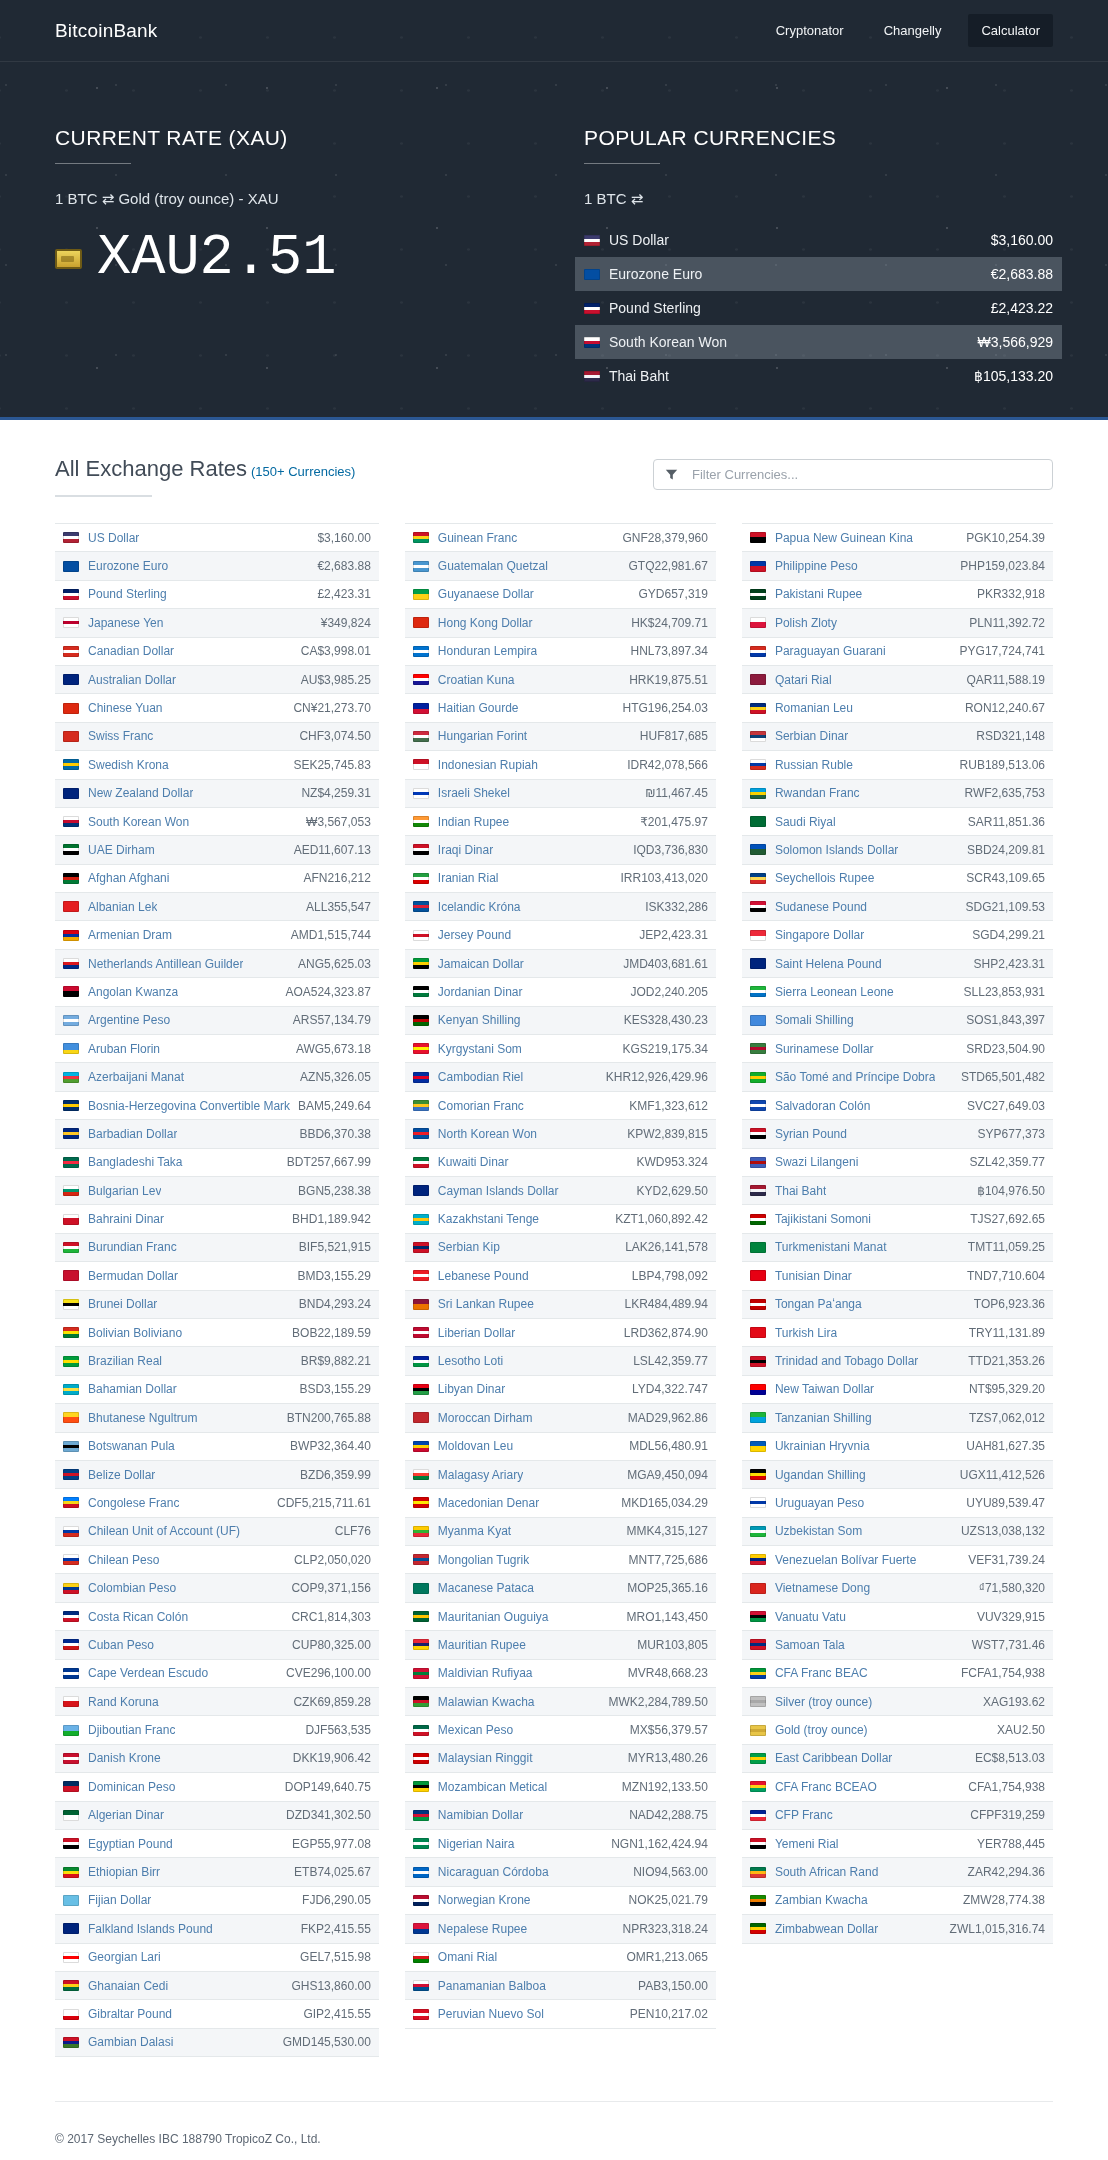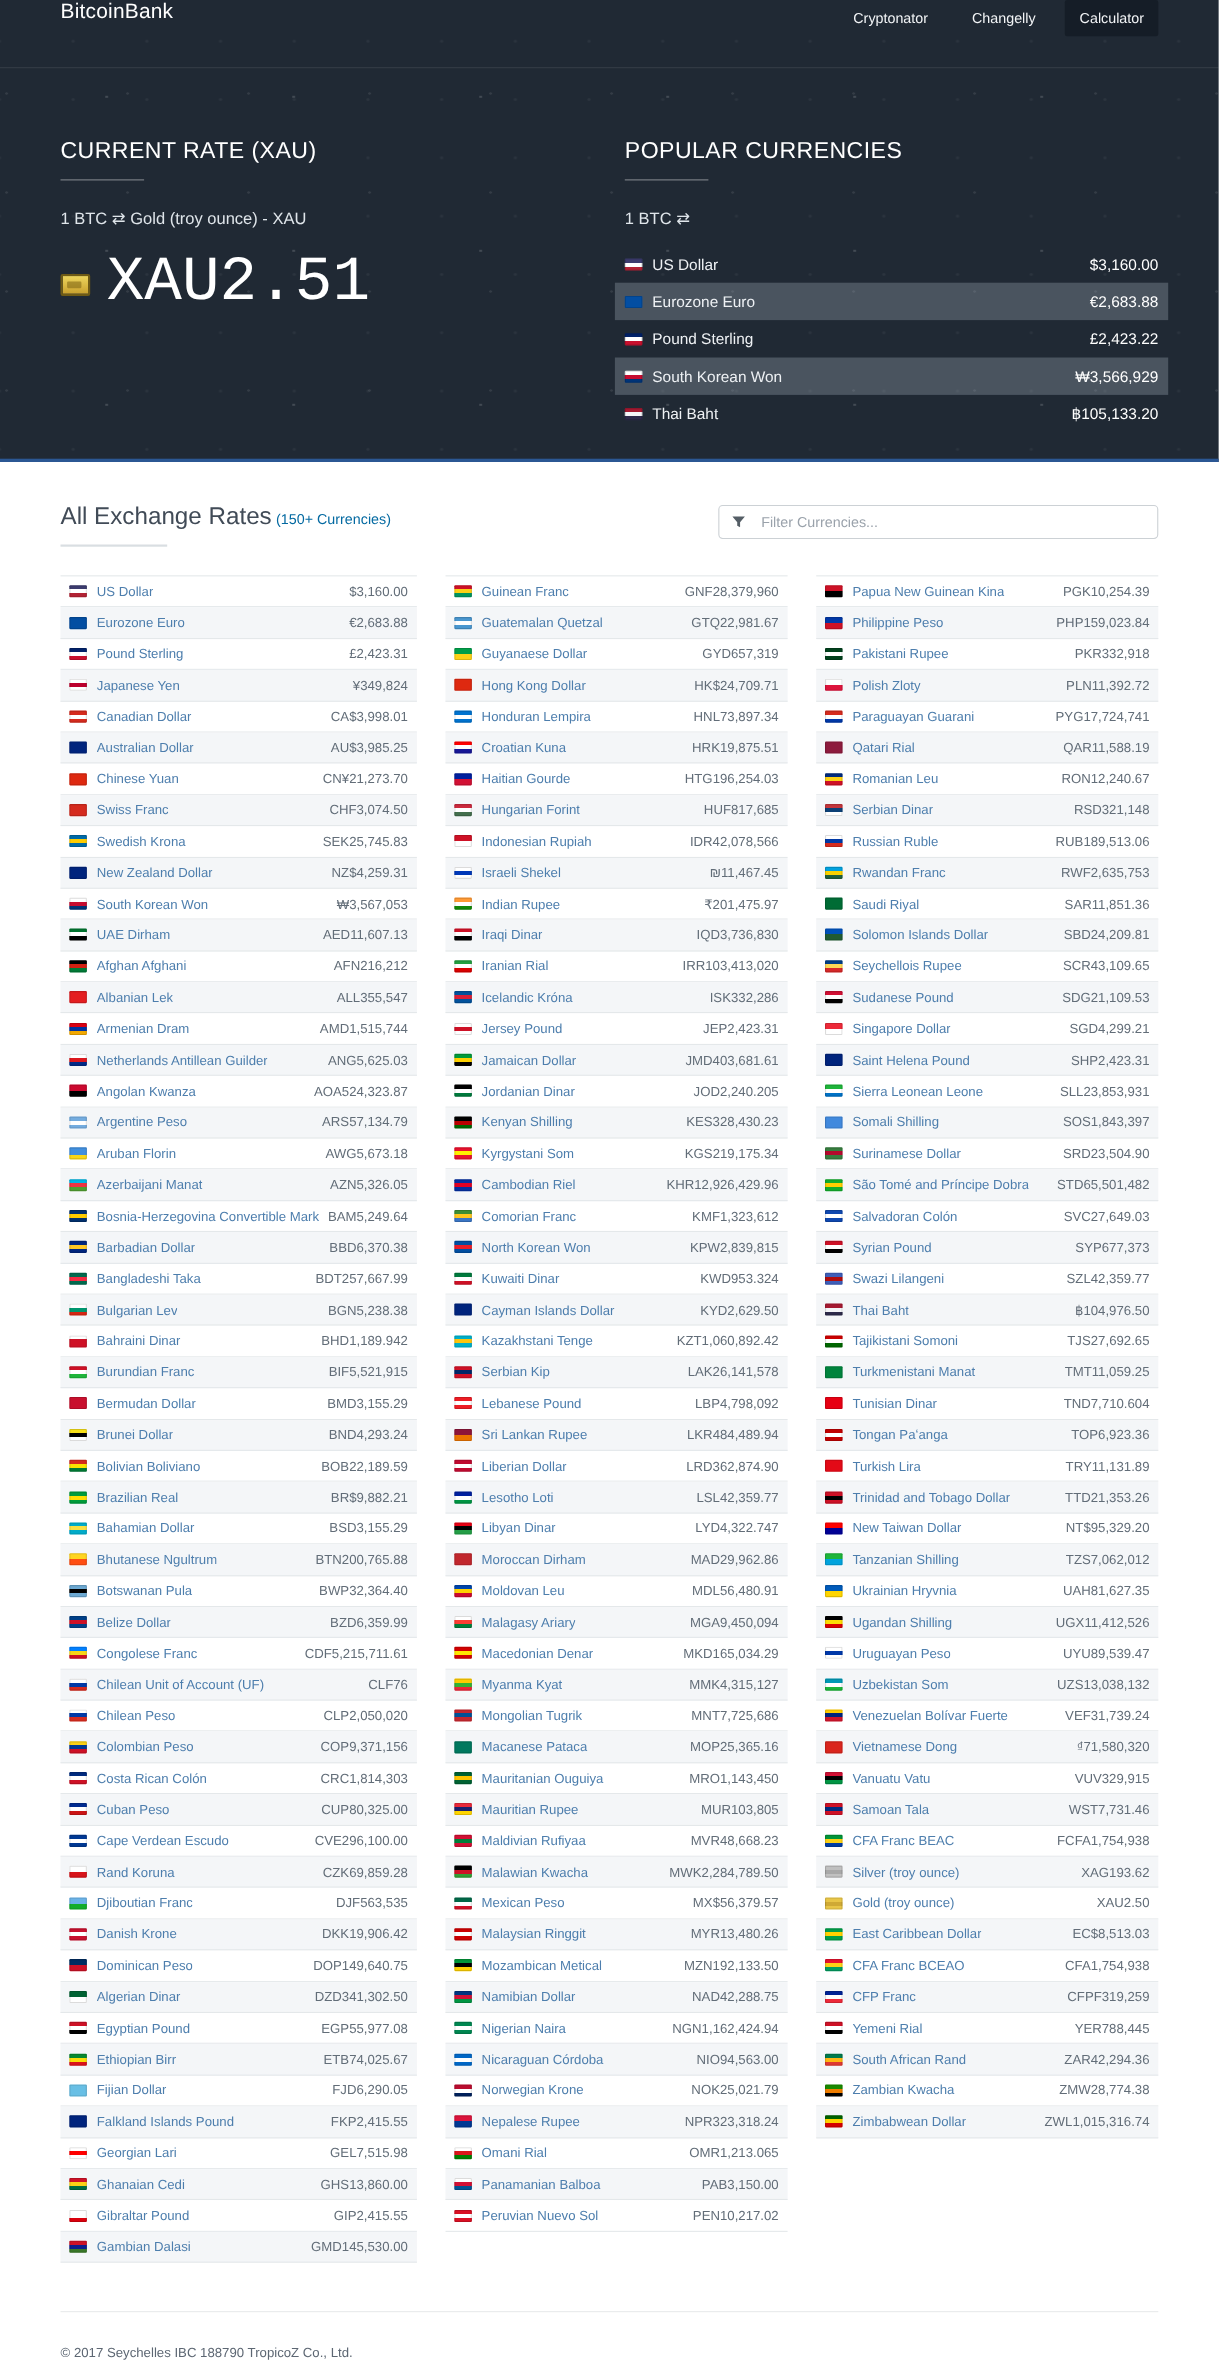--- a/index.html
+++ b/index.html
@@ -16,32 +16,32 @@
     background-color:#202934;
     background-image:
       radial-gradient(rgba(255,255,255,.16) 1px, transparent 1.6px),
       radial-gradient(rgba(255,255,255,.09) 1px, transparent 1.6px),
       radial-gradient(rgba(255,255,255,.05) 1px, transparent 2px);
     background-size:170px 140px, 110px 90px, 67px 53px;
     background-position:12px 18px, 61px 40px, 33px 11px;
     border-bottom:3px solid #2b5793;
   }
   .topbar-inner {
-    height:62px; display:flex; align-items:flex-start;
+    height:62px; display:flex; align-items:center;
     border-bottom:1px solid rgba(255,255,255,.08);
   }
   .brand { color:#fff; font-size:19px; letter-spacing:.2px; cursor:pointer; }
   .topnav { margin-left:auto; display:flex; gap:14px; }
   .nav-item {
     color:#f2f4f6; font-size:13px; text-decoration:none;
     padding:9px 13px; border-radius:2px; cursor:pointer;
   }
   .nav-item.active { background:rgba(8,14,22,.42); }
 
-  .hero-cols { display:flex; padding-top:64px; height:355px; }
+  .hero-cols { display:flex; padding-top:64px; height:355px;gap:16px; }
   .hero-left { width:513px; flex:0 0 513px; }
   .hero-right { flex:1; }
   .hero-title { margin:0; font-size:21px; font-weight:400; letter-spacing:.4px; color:#fff; }
   .hero-underline { width:76px; border-bottom:1px solid rgba(255,255,255,.38); margin-top:13px; }
   .hero-sub { margin:26px 0 0; font-size:15px; color:#dfe5ea; }
   .big-rate-row { display:flex; align-items:center; margin-top:22px; }
   .gold-icon {
     width:27px; height:20px; margin-right:15px; border-radius:2px;
     background:linear-gradient(#ecd45c,#c9a12e); border:2px solid #6e5a15;
     position:relative;

